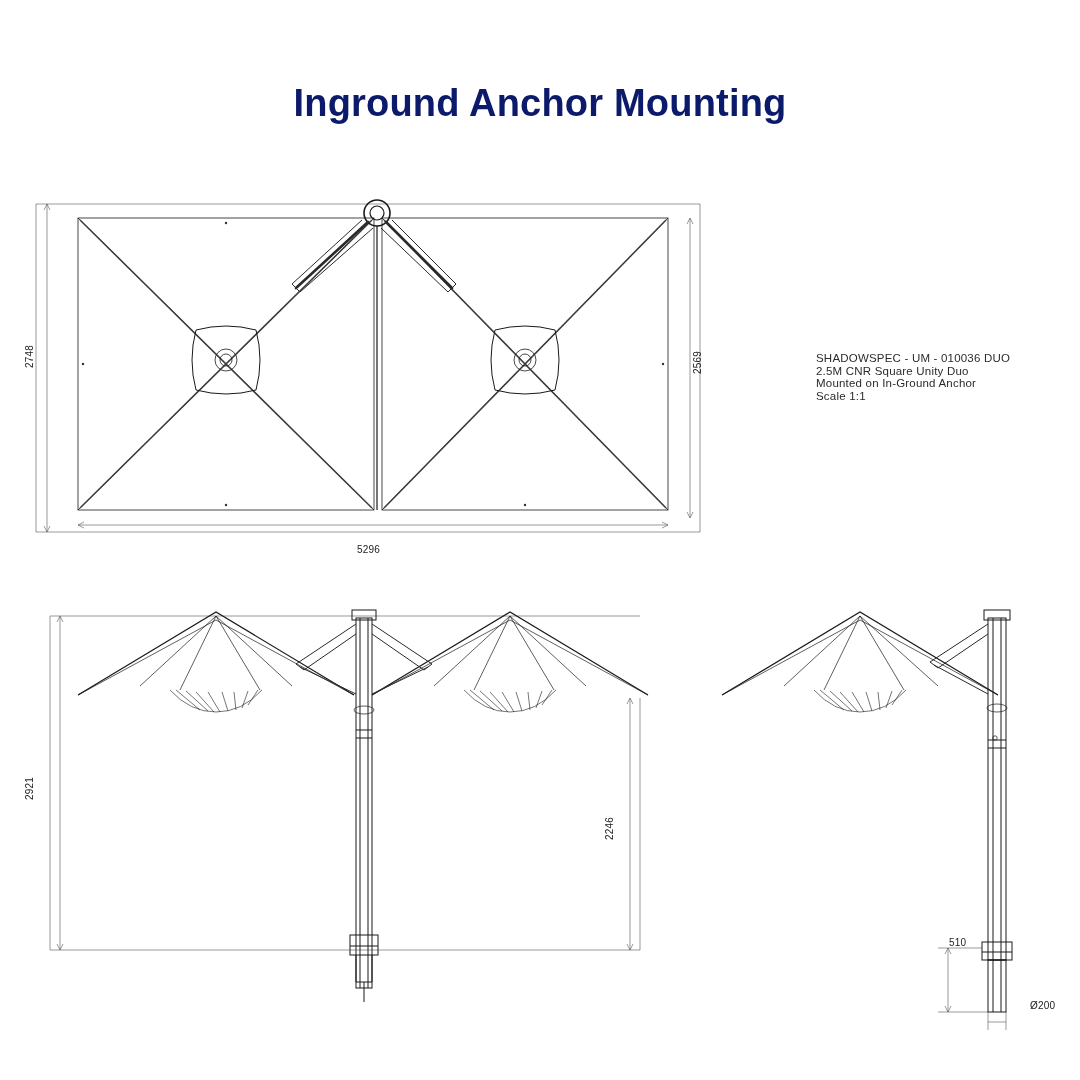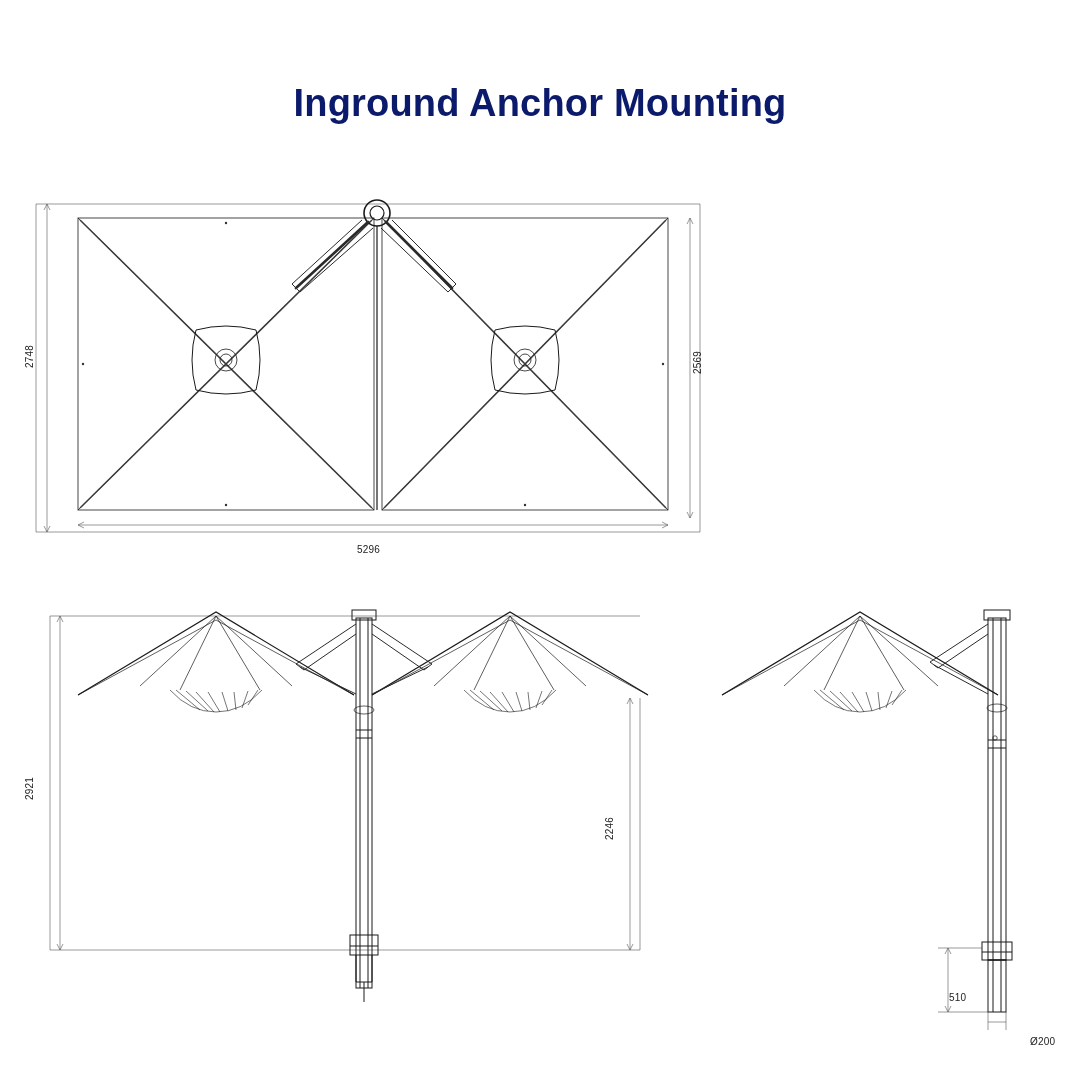--- a/index.html
+++ b/index.html
@@ -60,20 +60,26 @@
     position: absolute;
   }
 </style>
 </head>
 <body>
 
 <div id="page">
 
   <div id="title">Inground Anchor Mounting</div>
 
+  <div id="spec-block">
+    <div>SHADOWSPEC - UM - 010036 DUO</div>
+    <div>2.5M CNR Square Unity Duo</div>
+    <div>Mounted on In-Ground Anchor</div>
+    <div>Scale 1:1</div>
+  </div>
 
   <div class="drawing" style="left:0px; top:180px; width:760px; height:380px;">
     <svg width="760" height="380" viewBox="0 0 760 380">
       <g fill="none" stroke="#1a1a1a" stroke-width="0.8">
 
         <g stroke="#555" stroke-width="0.6">
           <line x1="36" y1="24" x2="700" y2="24"></line>
           <line x1="36" y1="24" x2="36" y2="352"></line>
           <line x1="700" y1="24" x2="700" y2="352"></line>
           <line x1="36" y1="352" x2="700" y2="352"></line>
@@ -308,16 +314,16 @@
           <path d="M255,364 L258,358 L261,364" stroke="#555"></path>
           <path d="M255,416 L258,422 L261,416" stroke="#555"></path>
           <line x1="298" y1="432" x2="316" y2="432"></line>
           <line x1="316" y1="422" x2="316" y2="440"></line>
           <line x1="298" y1="422" x2="298" y2="440"></line>
         </g>
       </g>
     </svg>
   </div>
 
-  <div class="dimlabel" style="left:949px; top:992px;">510</div>
-  <div class="dimlabel" style="left:1030px; top:1036px;text-align:center;">Ø200</div>
+  <div class="dimlabel" style="left:949px; top:937px;">510</div>
+  <div class="dimlabel" style="left:1030px; top:1000px;text-align:center;">Ø200</div>
 
 </div>
 
 </body></html>

